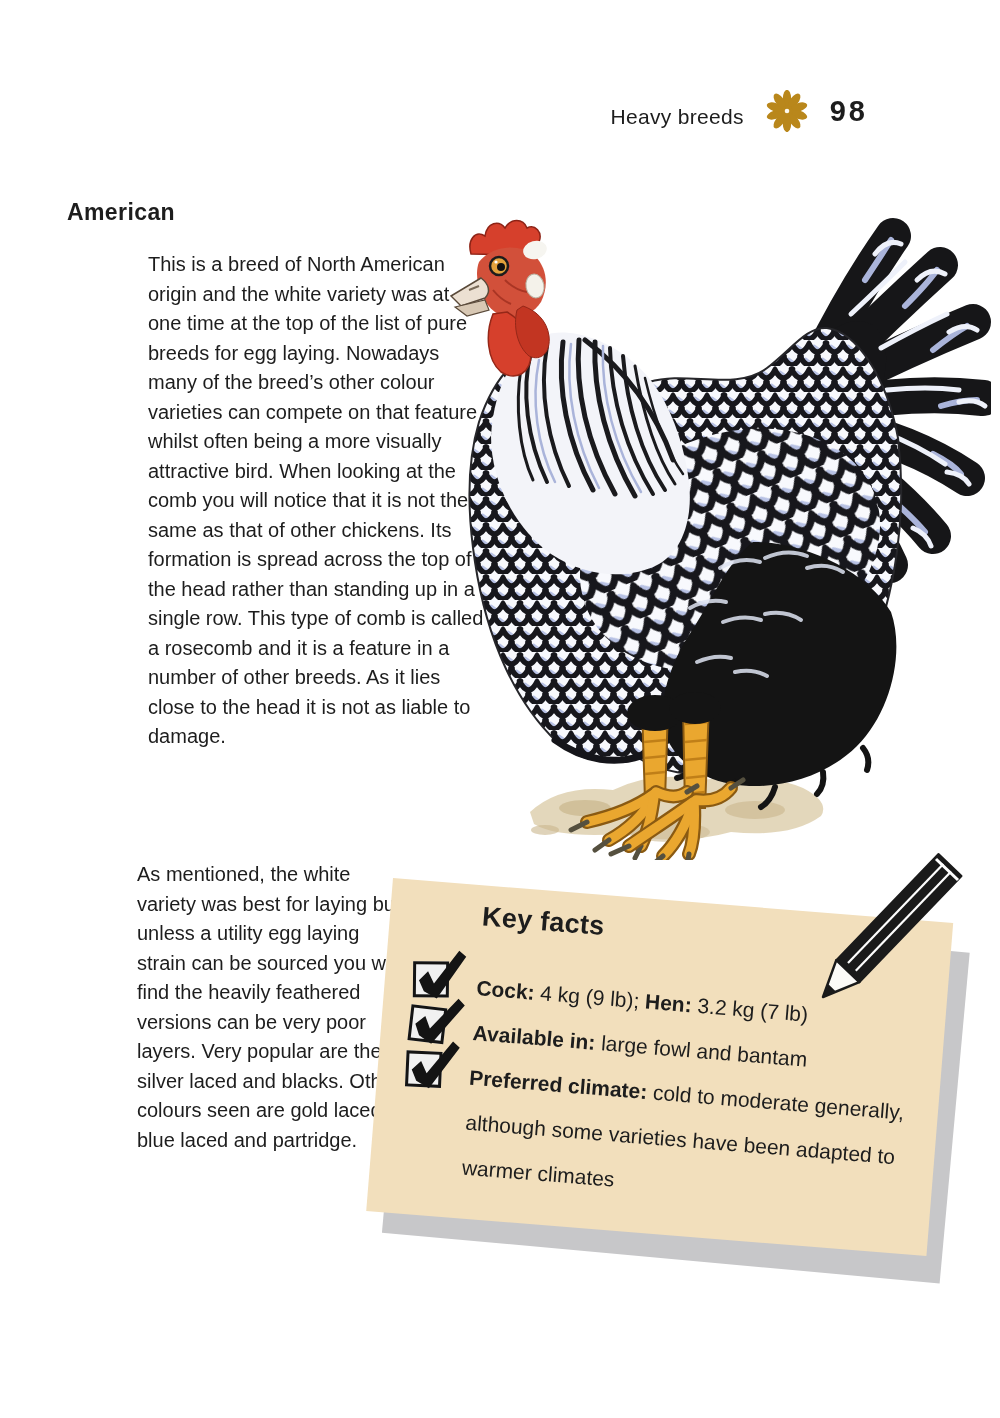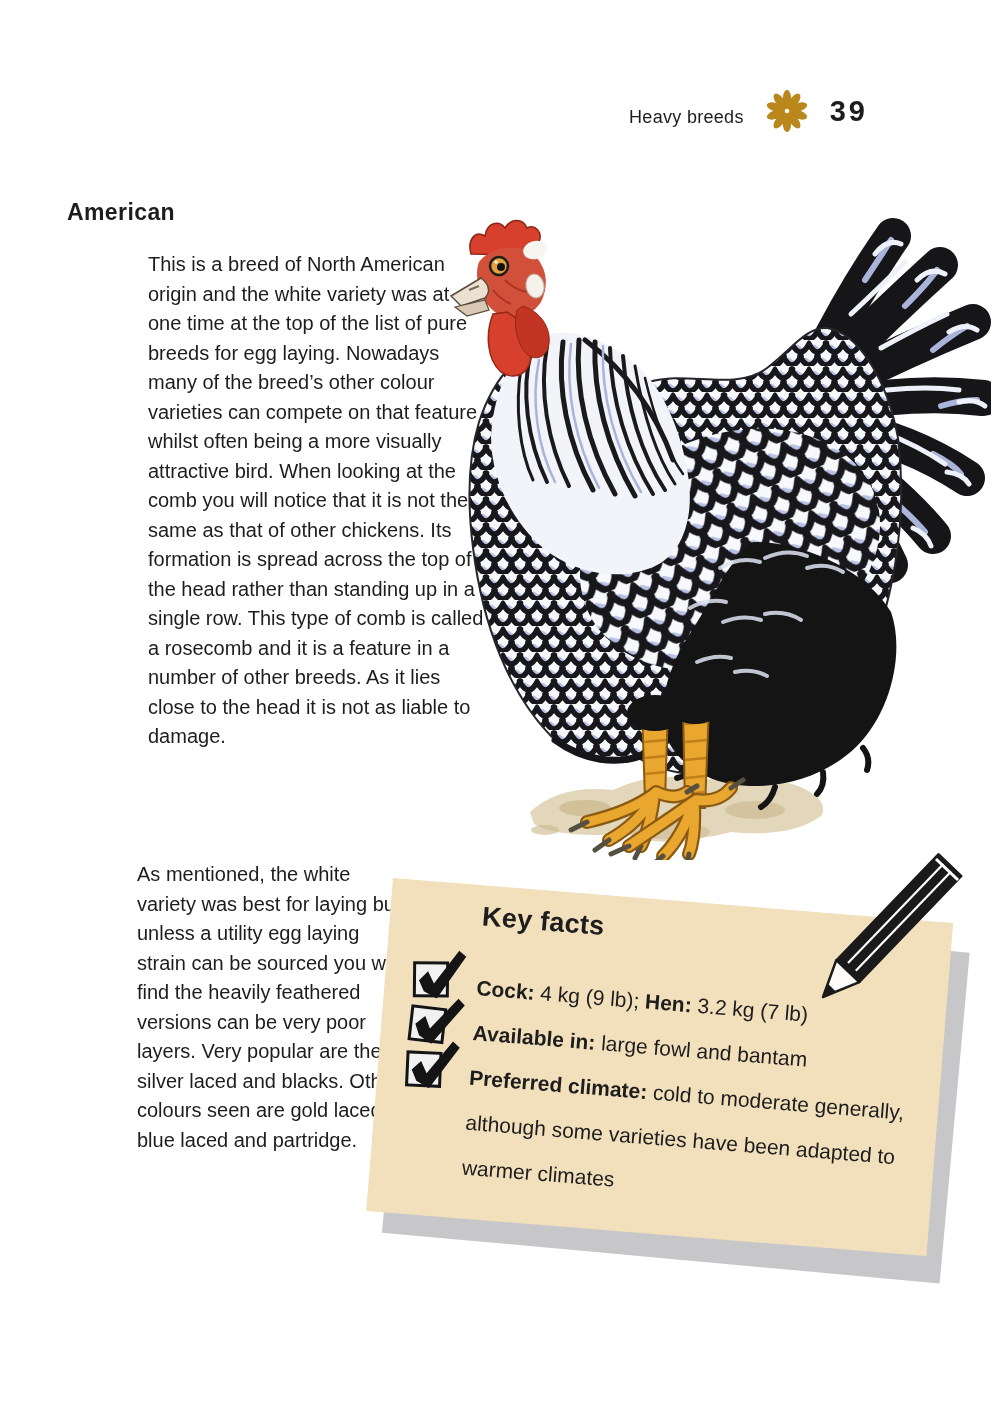--- a/index.html
+++ b/index.html
@@ -2,21 +2,21 @@
 <html><head>
 <meta charset="utf-8">
 <style>
   html,body{margin:0;padding:0;}
   body{
     width:1000px;height:1418px;position:relative;background:#ffffff;
     font-family:"Liberation Sans", sans-serif;color:#1d1d1d;overflow:hidden;
   }
   
   .hdr{position:absolute;top:90px;left:0;width:868px;display:flex;justify-content:flex-end;align-items:center;gap:22px;}
-  .hdr-title{font-size:18px;letter-spacing:.3px;margin-top:12px;}
+  .hdr-title{font-size:21px;letter-spacing:.3px;margin-top:12px;}
   .hdr-flower{width:42px;height:42px;flex:0 0 auto;}
   .hdr-pageno{font-size:29px;font-weight:bold;letter-spacing:3px;}
   
   .breed-heading{position:absolute;left:67px;top:199px;font-size:23px;font-weight:bold;letter-spacing:.4px;}
   .para{position:absolute;font-size:20px;line-height:29.5px;text-align:left;}
   .para-1{left:148px;top:250px;width:340px;}
   .para-2{left:137px;top:860px;width:274px;}
   
   .hen{position:absolute;left:435px;top:210px;width:556px;height:650px;}
   
@@ -47,21 +47,21 @@
       <ellipse cx="0" cy="-12.5" rx="4.2" ry="8.6" transform="rotate(144)"></ellipse>
       <ellipse cx="0" cy="-12.5" rx="4.2" ry="8.6" transform="rotate(180)"></ellipse>
       <ellipse cx="0" cy="-12.5" rx="4.2" ry="8.6" transform="rotate(216)"></ellipse>
       <ellipse cx="0" cy="-12.5" rx="4.2" ry="8.6" transform="rotate(252)"></ellipse>
       <ellipse cx="0" cy="-12.5" rx="4.2" ry="8.6" transform="rotate(288)"></ellipse>
       <ellipse cx="0" cy="-12.5" rx="4.2" ry="8.6" transform="rotate(324)"></ellipse>
       <circle cx="0" cy="0" r="5.6"></circle>
     </g>
     <circle cx="0" cy="0" r="2.3" fill="#fdf9ee"></circle>
   </svg>
-  <span class="hdr-pageno">39</span>
+  <span class="hdr-pageno">98</span>
 </div>
 
 <div class="breed-heading">American</div>
 <div class="para para-1">This is a breed of North American origin and the white variety was at one time at the top of the list of pure breeds for egg laying. Nowadays many of the breed’s other colour varieties can compete on that feature whilst often being a more visually attractive bird. When looking at the comb you will notice that it is not the same as that of other chickens. Its formation is spread across the top of the head rather than standing up in a single row. This type of comb is called a rosecomb and it is a feature in a number of other breeds. As it lies close to the head it is not as liable to damage.</div>
 <div class="para para-2">As mentioned, the white variety was best for laying but unless a utility egg laying strain can be sourced you will find the heavily feathered versions can be very poor layers. Very popular are the silver laced and blacks. Other colours seen are gold laced, blue laced and partridge.</div>
 
 <svg class="hen" viewBox="0 0 556 650">
   <defs>
     <pattern id="lace" width="34" height="26" patternUnits="userSpaceOnUse">
       <rect width="34" height="26" fill="#f8f9fd"></rect>

